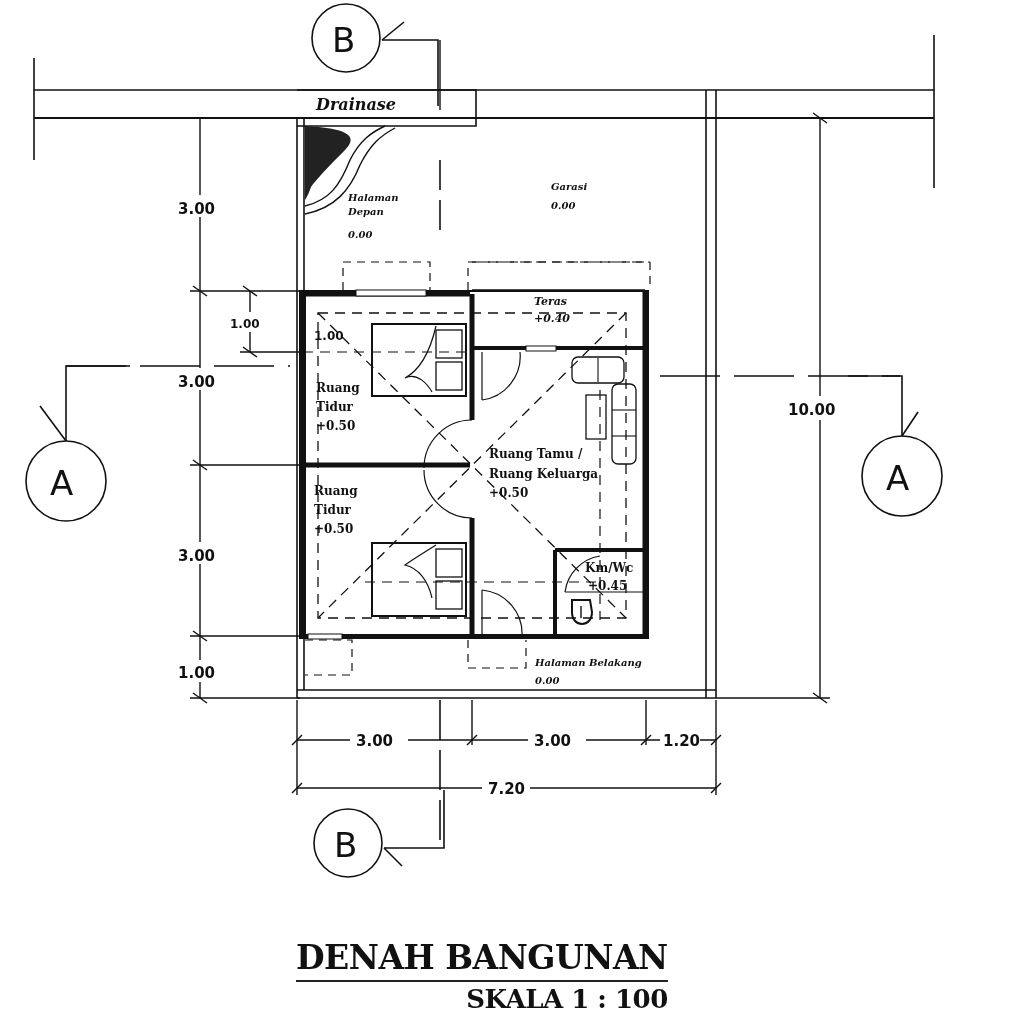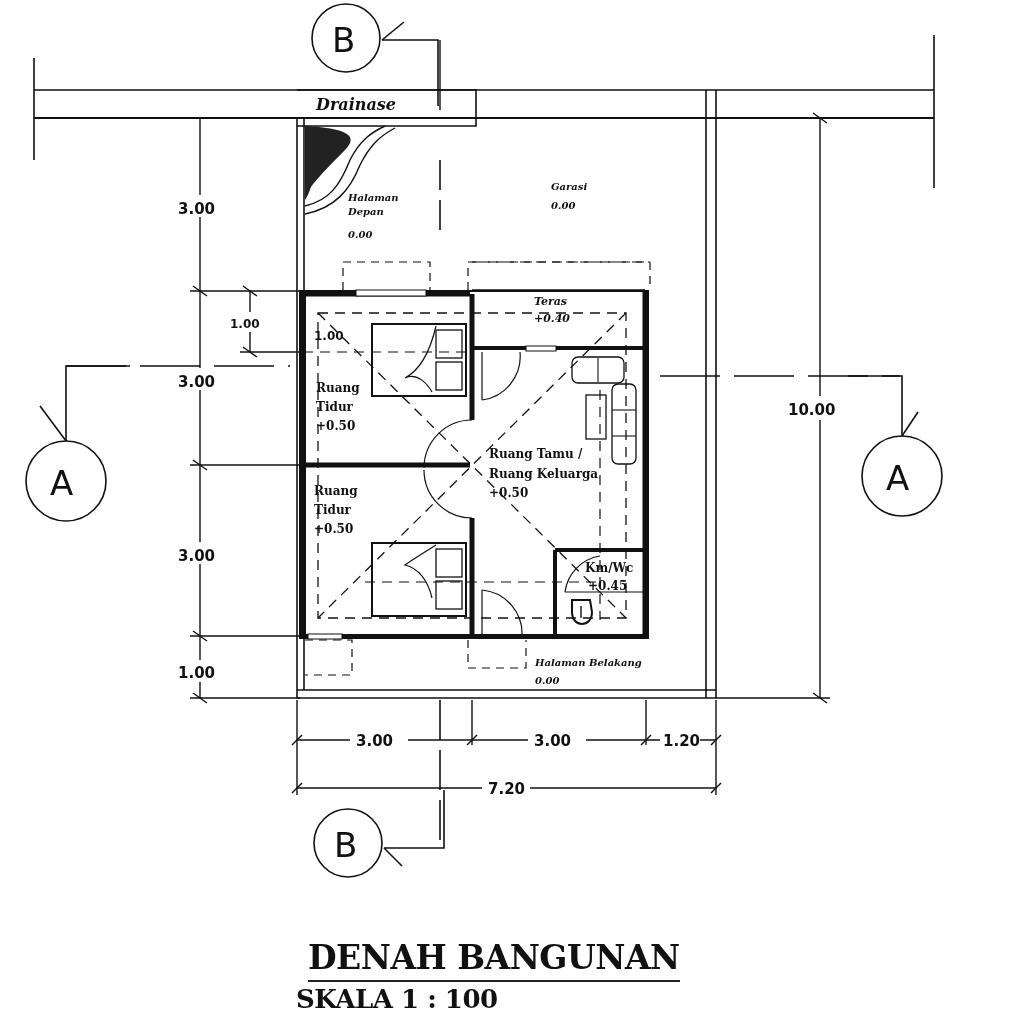--- a/index.html
+++ b/index.html
@@ -1,20 +1,20 @@
 <!DOCTYPE html>
 <html><head>
 <meta charset="utf-8">
 <style>
   html, body { margin: 0; padding: 0; background: #ffffff; }
   body { width: 1024px; height: 1034px; position: relative; overflow: hidden; font-family: "DejaVu Sans", sans-serif; }
   #plan { position: absolute; left: 0; top: 0; }
   .title-block { position: absolute; left: 296px; top: 938px; }
-  .title-main { font-family: "DejaVu Serif", serif; font-weight: bold; font-size: 33px; color: #111; letter-spacing: -0.5px; line-height: 40px; border-bottom: 2.5px solid #222; padding-bottom: 2px; display: inline-block; margin-left: 12px; }
-  .title-sub { font-family: "DejaVu Serif", serif; font-weight: bold; font-size: 26px; color: #111; line-height: 34px; letter-spacing: -0.5px; }
+  .title-main { font-family: "DejaVu Serif", serif; font-weight: bold; font-size: 33px; color: #111; letter-spacing: -0.5px; line-height: 40px; border-bottom: 2.5px solid #222; padding-bottom: 2px; display: inline-block; }
+  .title-sub { font-family: "DejaVu Serif", serif; font-weight: bold; font-size: 26px; color: #111; line-height: 34px; letter-spacing: -0.5px; text-align: right; }
   svg text { font-family: "DejaVu Sans", sans-serif; }
   .dim { font-size: 15px; font-weight: bold; fill: #111; }
   .lbl { font-family: "DejaVu Serif", serif; font-size: 12px; font-weight: bold; font-style: italic; fill: #111; }
   .lbl2 { font-family: "DejaVu Serif", serif; font-size: 12px; font-weight: bold; fill: #111; }
   .sec { font-size: 34px; fill: #111; }
 </style>
 </head>
 <body>
 
 <svg id="plan" width="1024" height="1034" viewBox="0 0 1024 1034" xmlns="http://www.w3.org/2000/svg">

